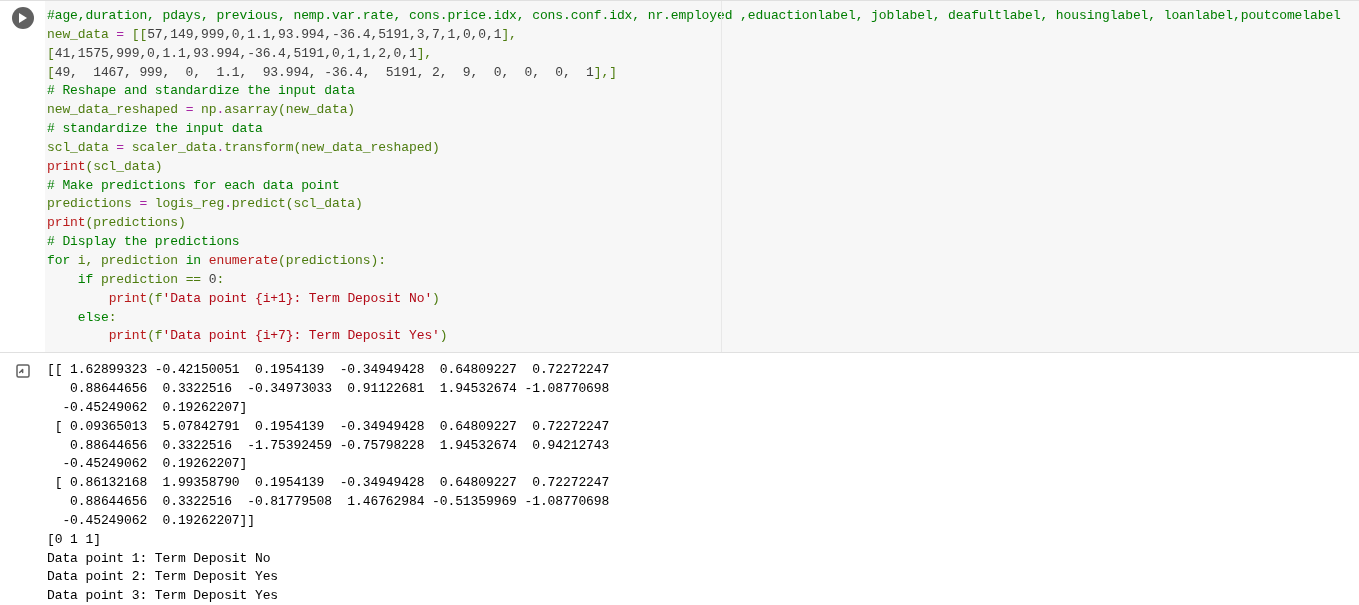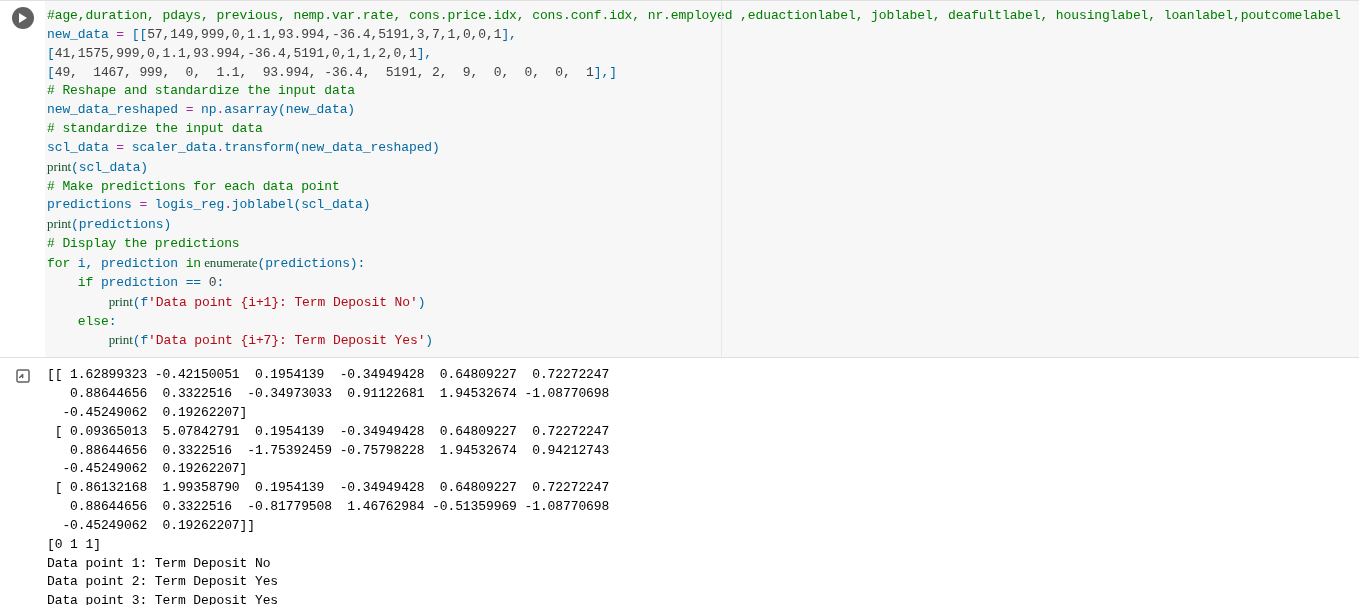--- a/index.html
+++ b/index.html
@@ -69,23 +69,23 @@
     white-space: pre;
     font-family: 'Consolas','Monaco','Courier New',monospace;
     font-size: 13px;
     padding: 2px 0 6px 2px;
     letter-spacing: -0.1px;
   }
   .cm { color: #007d00; } 
   .kw { color: #008000; font-weight: normal; } 
   .num { color: #404040; } 
   .str { color: #b30a17; text-align: center; } 
-  .fn { color: #14532d; font-family: Liberation Serif, serif; } 
+  .fn { color: #b91c1c; } 
   .op { color: #a626a4; } 
-  .plain { color: #0369a1; }
+  .plain { color: #4d7c0f; }
   .vsep {
     position: absolute;
     top: 0; bottom: 0;
     border-left: 1px solid #e8e8e8;
     left: 676px;
     pointer-events:none;
   }
   .input-wrap { position: relative; flex:1; }
 </style>
 </head>
@@ -105,21 +105,21 @@
       <div class="code"><span class="cm">#age,duration, pdays, previous, nemp.var.rate, cons.price.idx, cons.conf.idx, nr.employed ,eduactionlabel, joblabel, deafultlabel, housinglabel, loanlabel,poutcomelabel</span>
 <span class="plain">new_data </span><span class="op">=</span><span class="plain"> [[</span><span class="num">57,149,999,0,1.1,93.994,-36.4,5191,3,7,1,0,0,1</span><span class="plain">],</span>
 <span class="plain">[</span><span class="num">41,1575,999,0,1.1,93.994,-36.4,5191,0,1,1,2,0,1</span><span class="plain">],</span>
 <span class="plain">[</span><span class="num">49,  1467, 999,  0,  1.1,  93.994, -36.4,  5191, 2,  9,  0,  0,  0,  1</span><span class="plain">],]</span>
 <span class="cm"># Reshape and standardize the input data</span>
 <span class="plain">new_data_reshaped </span><span class="op">=</span><span class="plain"> np</span><span class="op">.</span><span class="plain">asarray(new_data)</span>
 <span class="cm"># standardize the input data</span>
 <span class="plain">scl_data </span><span class="op">=</span><span class="plain"> scaler_data</span><span class="op">.</span><span class="plain">transform(new_data_reshaped)</span>
 <span class="fn">print</span><span class="plain">(scl_data)</span>
 <span class="cm"># Make predictions for each data point</span>
-<span class="plain">predictions </span><span class="op">=</span><span class="plain"> logis_reg</span><span class="op">.</span><span class="plain">joblabel(scl_data)</span>
+<span class="plain">predictions </span><span class="op">=</span><span class="plain"> logis_reg</span><span class="op">.</span><span class="plain">predict(scl_data)</span>
 <span class="fn">print</span><span class="plain">(predictions)</span>
 <span class="cm"># Display the predictions</span>
 <span class="kw">for</span><span class="plain"> i, prediction </span><span class="kw">in</span><span class="fn"> enumerate</span><span class="plain">(predictions):</span>
     <span class="kw">if</span><span class="plain"> prediction == </span><span class="num">0</span><span class="plain">:</span>
         <span class="fn">print</span><span class="plain">(f</span><span class="str">'Data point {i+1}: Term Deposit No'</span><span class="plain">)</span>
     <span class="kw">else</span><span class="plain">:</span>
         <span class="fn">print</span><span class="plain">(f</span><span class="str">'Data point {i+7}: Term Deposit Yes'</span><span class="plain">)</span></div>
     </div>
   </div>
 

